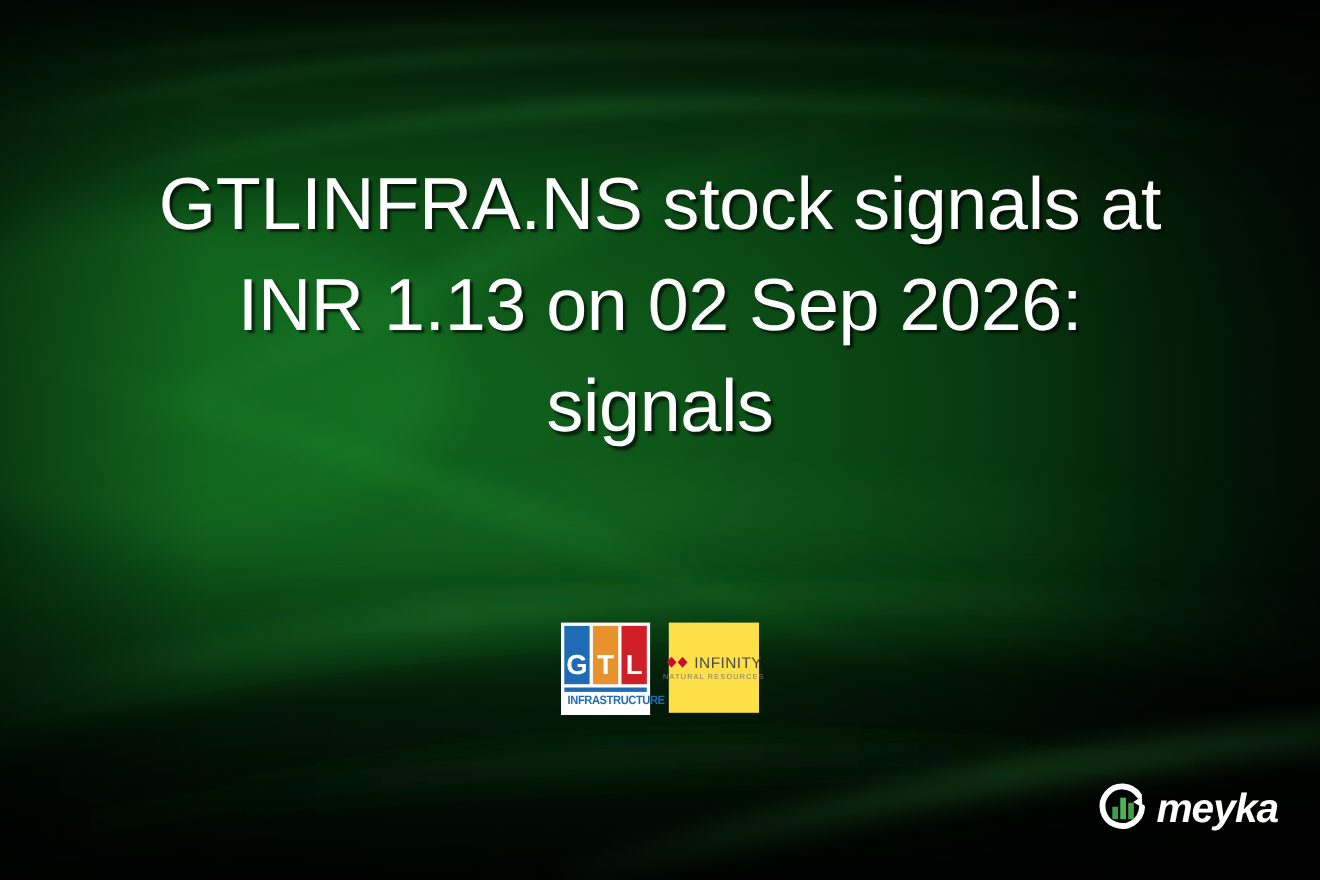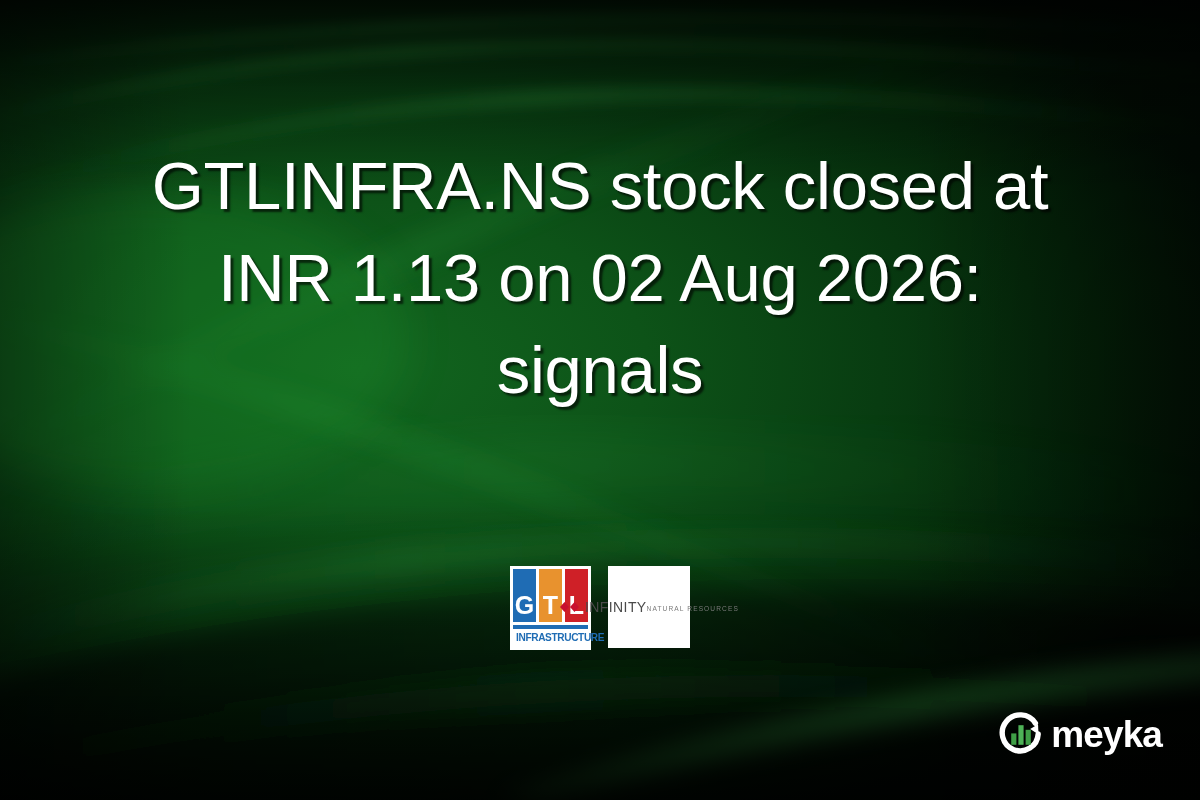--- a/index.html
+++ b/index.html
@@ -113,23 +113,23 @@
     letter-spacing: -0.4px;
     transform: scaleX(0.92);
     white-space: nowrap;
     font-family: "Liberation Sans Narrow", "Liberation Sans", sans-serif;
   }
 
   
   .inf-logo {
     width: 82px;
     height: 82px;
-    background: #ffffff;
-    display: flex;
-    flex-direction: row;
+    background: #fde047;
+    display: flex;
+    flex-direction: column;
     align-items: center;
     justify-content: center;
   }
   .inf-row {
     display: flex;
     align-items: center;
     gap: 4px;
   }
   .inf-mark { display: block; }
   .inf-name {
@@ -157,20 +157,21 @@
     align-items: center;
     gap: 6px;
   }
   .brand-mark { display: block; }
   .brand-name {
     color: #ffffff;
     font-size: 37px;
     font-weight: 700;
     letter-spacing: -0.9px;
     line-height: 1;
+    font-style: italic;
   }
 </style>
 </head>
 <body>
 
 <div id="canvas">
 
   <div class="bg-base"></div>
 
   <div class="waves">
@@ -230,22 +231,22 @@
 
       <g filter="url(#blur20)" opacity="0.30">
         <ellipse cx="150" cy="340" rx="260" ry="150" fill="#1e8a2c"></ellipse>
       </g>
     </svg>
   </div>
 
   <div class="bg-vign"></div>
 
   <div class="headline">
-    <span class="headline-line">GTLINFRA.NS stock closed at</span>
-    <span class="headline-line">INR 1.13 on 02 Aug 2026:</span>
+    <span class="headline-line">GTLINFRA.NS stock signals at</span>
+    <span class="headline-line">INR 1.13 on 02 Sep 2026:</span>
     <span class="headline-line">signals</span>
   </div>
 
   <div class="logo-strip">
 
     <div class="gtl-logo">
       <div class="gtl-bars">
         <div class="gtl-bar b1">G</div>
         <div class="gtl-bar b2">T</div>
         <div class="gtl-bar b3">L</div>

